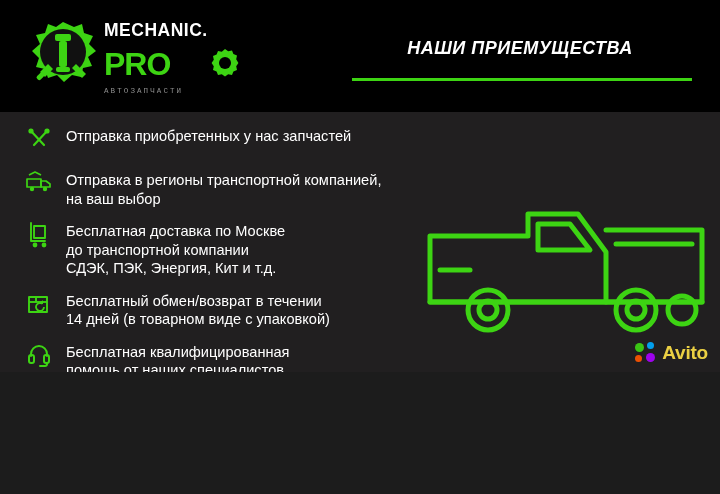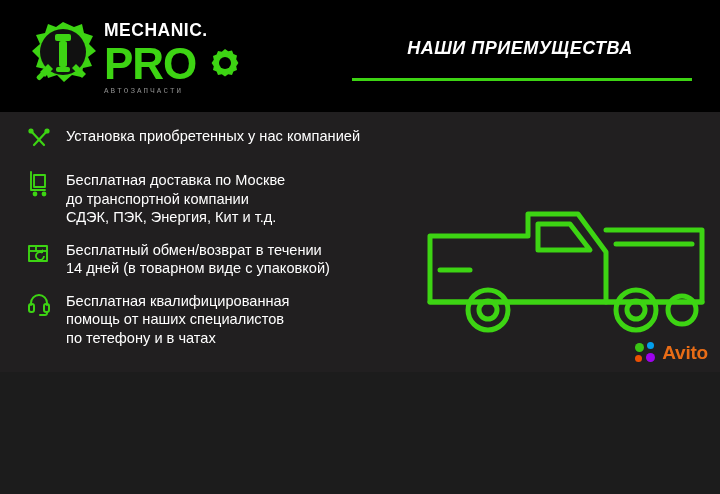--- a/index.html
+++ b/index.html
@@ -50,21 +50,21 @@
     color: #ffffff;
     line-height: 1;
     font-family: "Liberation Sans", sans-serif;
   }
   .logo-pro-wrap {
     position: relative;
     margin-top: 2px;
     height: 44px;
   }
   .logo-pro {
-    font-size: 44px;
+    font-size: 32px;
     font-weight: bold;
     color: #3dd413;
     line-height: 44px;
     letter-spacing: -1px;
     font-family: "Liberation Sans", sans-serif;
   }
   .logo-gear {
     position: absolute;
     right: -6px;
     top: 6px;
@@ -154,21 +154,21 @@
     margin-right: 5px;
   }
   .avito-dots i {
     position: absolute;
     border-radius: 50%;
     display: block;
   }
   .avito-text {
     font-size: 19px;
     font-weight: bold;
-    color: #f97316;
+    color: #fde047;
     letter-spacing: -0.2px;
   }
 </style>
 </head>
 <body>
 
 <div class="canvas">
 
   <div class="header">
 
@@ -235,23 +235,38 @@
       <span class="ico">
         <svg width="24" height="22" viewBox="0 0 24 22">
           <g stroke="#3dd413" stroke-width="2.2" stroke-linecap="round">
             <path d="M3 3 L17 18"></path>
             <path d="M21 3 L7 18"></path>
           </g>
           <circle cx="4" cy="4" r="2.6" fill="#3dd413"></circle>
           <circle cx="20" cy="4" r="2.6" fill="#3dd413"></circle>
         </svg>
       </span>
-      <span class="txt">Установка приобретенных у нас компанией</span>
-    </div>
-
+      <span class="txt">Отправка приобретенных у нас запчастей</span>
+    </div>
+
+    <div class="feature">
+      <span class="ico">
+        <svg width="26" height="22" viewBox="0 0 26 22">
+          <g fill="none" stroke="#3dd413" stroke-width="1.7" stroke-linejoin="round">
+            <path d="M3 4 L9 1 L15 4"></path>
+            <rect x="1" y="8" width="14" height="8"></rect>
+            <path d="M15 10 h5 l4 3 v3 h-9 z"></path>
+            <circle cx="6" cy="18" r="2.2" fill="#3dd413" stroke="none"></circle>
+            <circle cx="19" cy="18" r="2.2" fill="#3dd413" stroke="none"></circle>
+          </g>
+        </svg>
+      </span>
+      <span class="txt">Отправка в регионы транспортной компанией,
+на ваш выбор</span>
+    </div>
 
     <div class="feature">
       <span class="ico">
         <svg width="22" height="26" viewBox="0 0 22 26">
           <g fill="none" stroke="#3dd413" stroke-width="1.9" stroke-linejoin="round" stroke-linecap="round">
             <path d="M3 1 L3 19 L17 19"></path>
             <rect x="6" y="4" width="11" height="12"></rect>
             <circle cx="7" cy="23" r="2.4" fill="#3dd413" stroke="none"></circle>
             <circle cx="16" cy="23" r="2.4" fill="#3dd413" stroke="none"></circle>
           </g>

